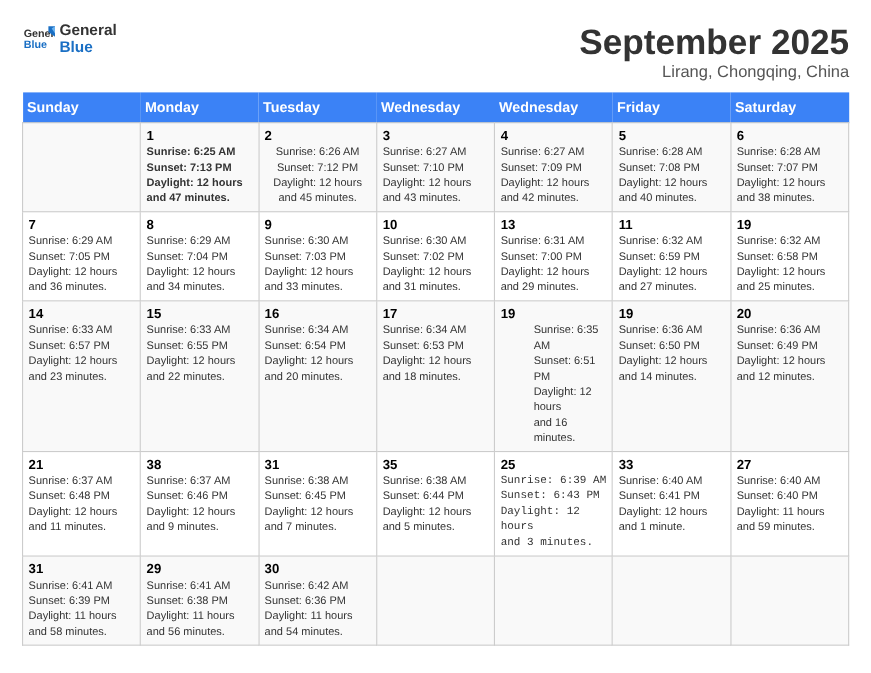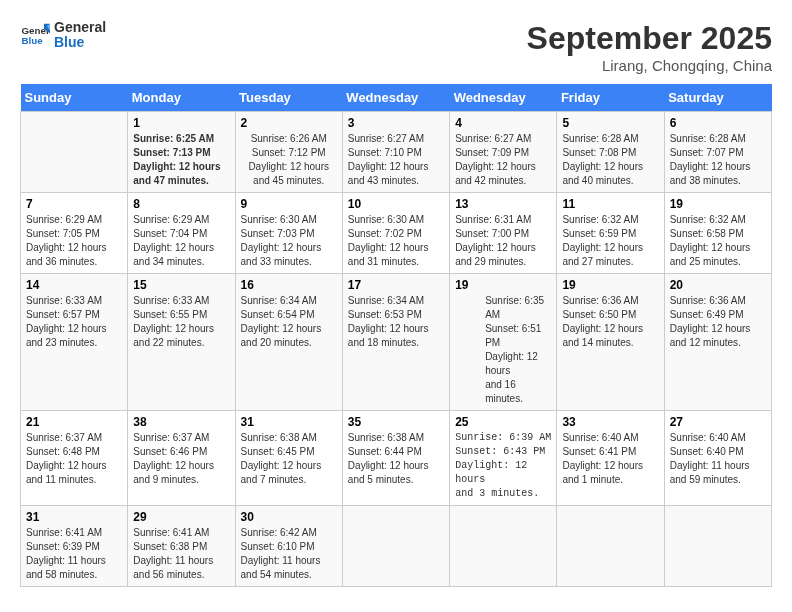--- a/index.html
+++ b/index.html
@@ -315,21 +315,21 @@
         <td>
           <span class="day-num">29</span>
           <div class="day-info" style="white-space: pre-line;">Sunrise: 6:41 AM
 Sunset: 6:38 PM
 Daylight: 11 hours
 and 56 minutes.</div>
         </td>
         <td>
           <span class="day-num">30</span>
           <div class="day-info" style="white-space: pre-line;">Sunrise: 6:42 AM
-Sunset: 6:10 PM
+Sunset: 6:36 PM
 Daylight: 11 hours
 and 54 minutes.</div>
         </td>
         <td class="empty-cell"></td>
         <td class="empty-cell"></td>
         <td class="empty-cell"></td>
         <td class="empty-cell"></td>
       </tr>
     </tbody>
 </table>

